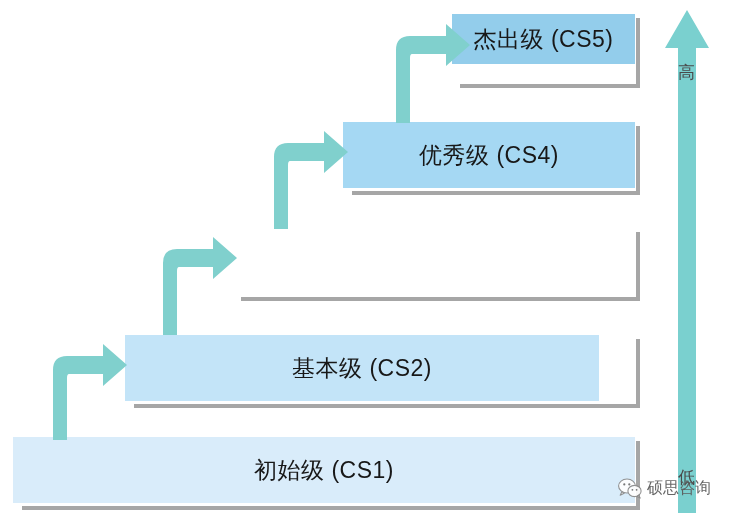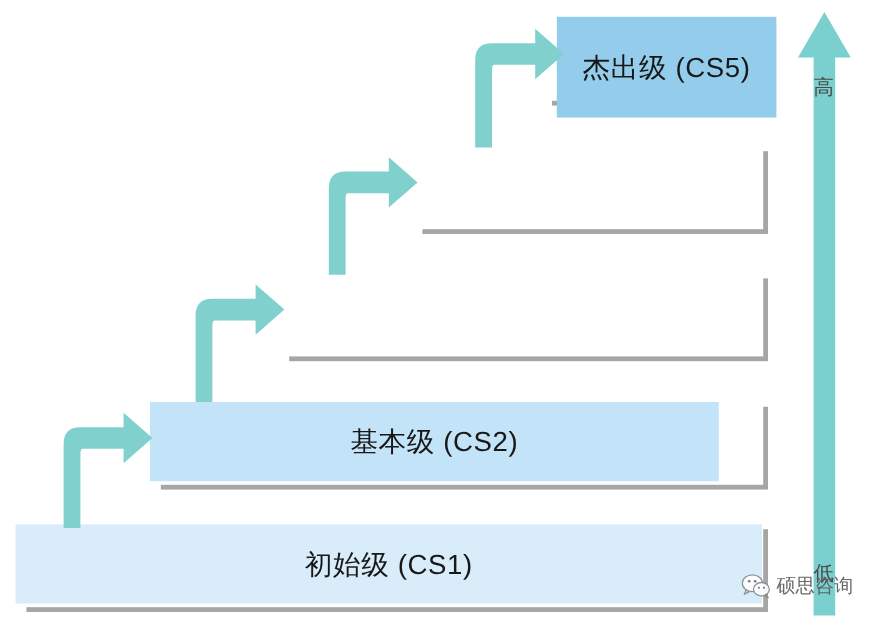--- a/index.html
+++ b/index.html
@@ -80,26 +80,29 @@
     white-space: nowrap;
   }
 </style>
 </head>
 <body>
 
 <div id="canvas">
 
   <div class="step-shadow" style="left:460px; top:84px; width:180px; height:4px;"></div>
   <div class="step-shadow-right" style="left:636px; top:18px; width:4px; height:68px;"></div>
-  <div class="step" style="left:464px; top:14px; width:183px; height:84px; background:#93cdeb;">
+  <div class="step" style="left:452px; top:14px; width:183px; height:50px; background:#93cdeb;">
     <span class="step-label">杰出级 (CS5)</span>
   </div>
 
   <div class="step-shadow" style="left:352px; top:191px; width:288px; height:4px;"></div>
   <div class="step-shadow-right" style="left:636px; top:126px; width:4px; height:67px;"></div>
+  <div class="step" style="left:343px; top:122px; width:292px; height:66px; background:#a5d8f3;">
+    <span class="step-label">优秀级 (CS4)</span>
+  </div>
 
   <div class="step-shadow" style="left:241px; top:297px; width:399px; height:4px;"></div>
   <div class="step-shadow-right" style="left:636px; top:232px; width:4px; height:67px;"></div>
 
   <div class="step-shadow" style="left:134px; top:404px; width:506px; height:4px;"></div>
   <div class="step-shadow-right" style="left:636px; top:339px; width:4px; height:67px;"></div>
   <div class="step" style="left:125px; top:335px; width:474px; height:66px; background:#c3e4f8;">
     <span class="step-label">基本级 (CS2)</span>
   </div>
 

